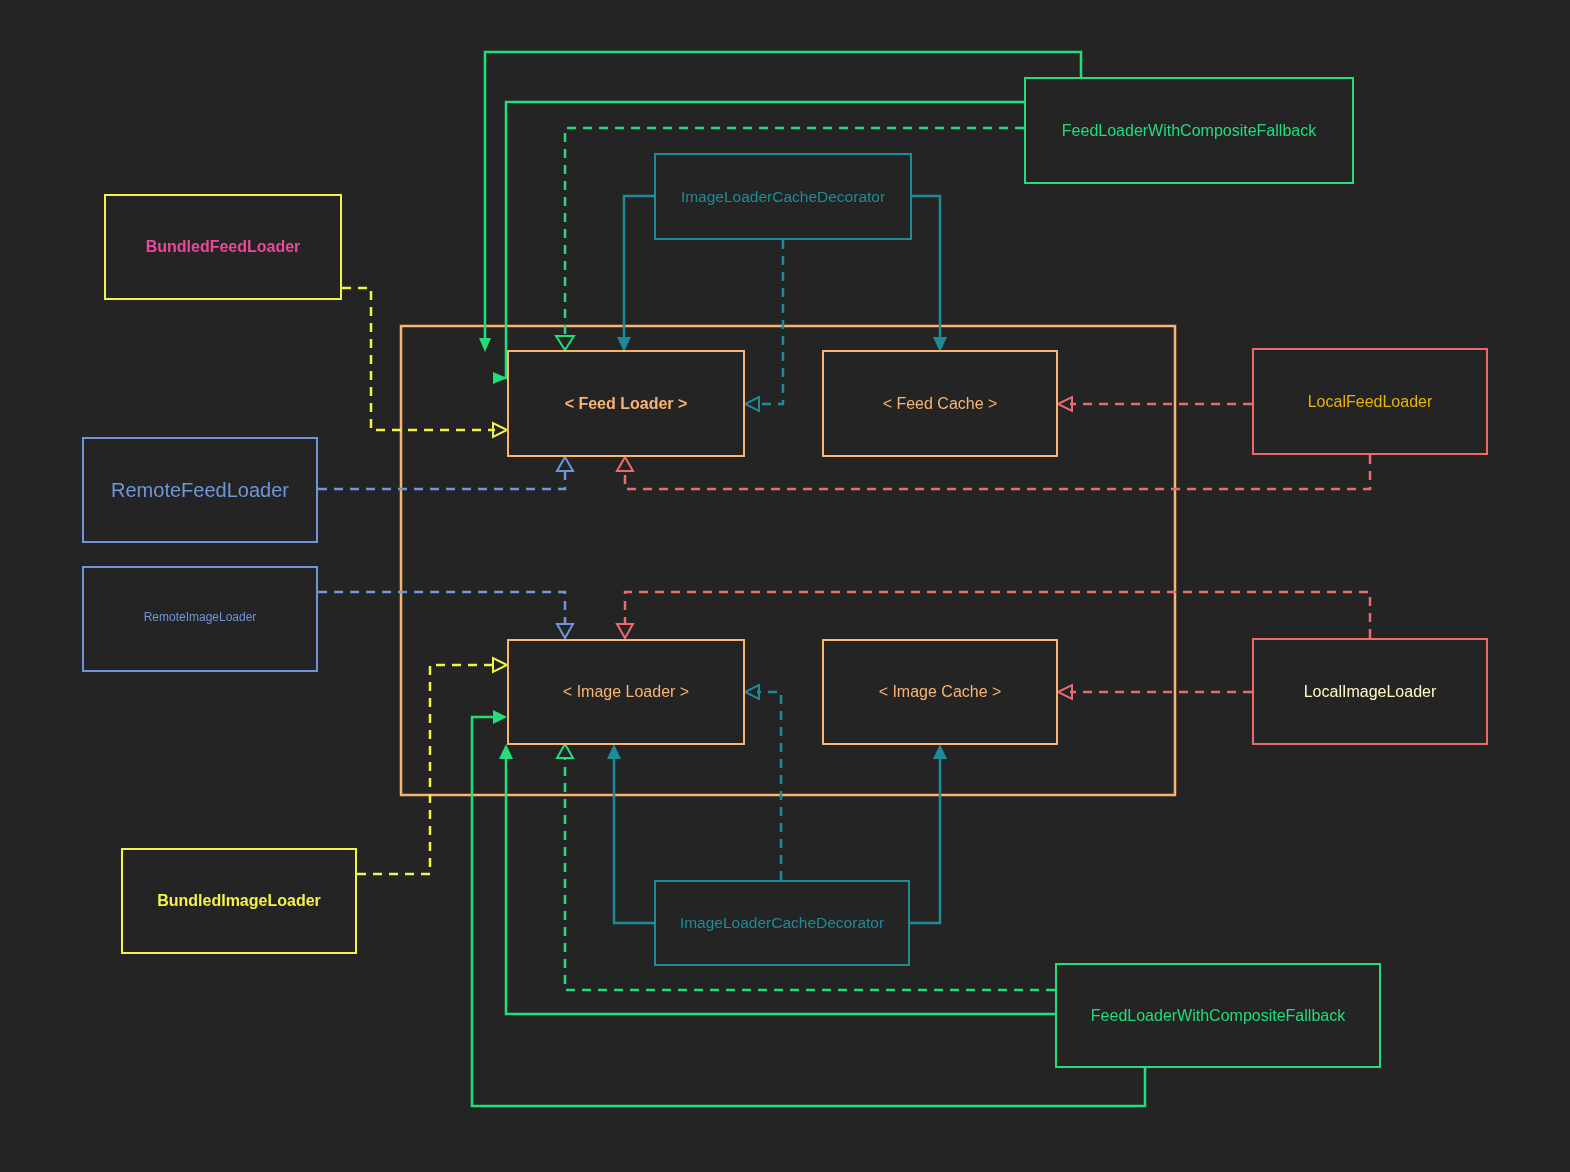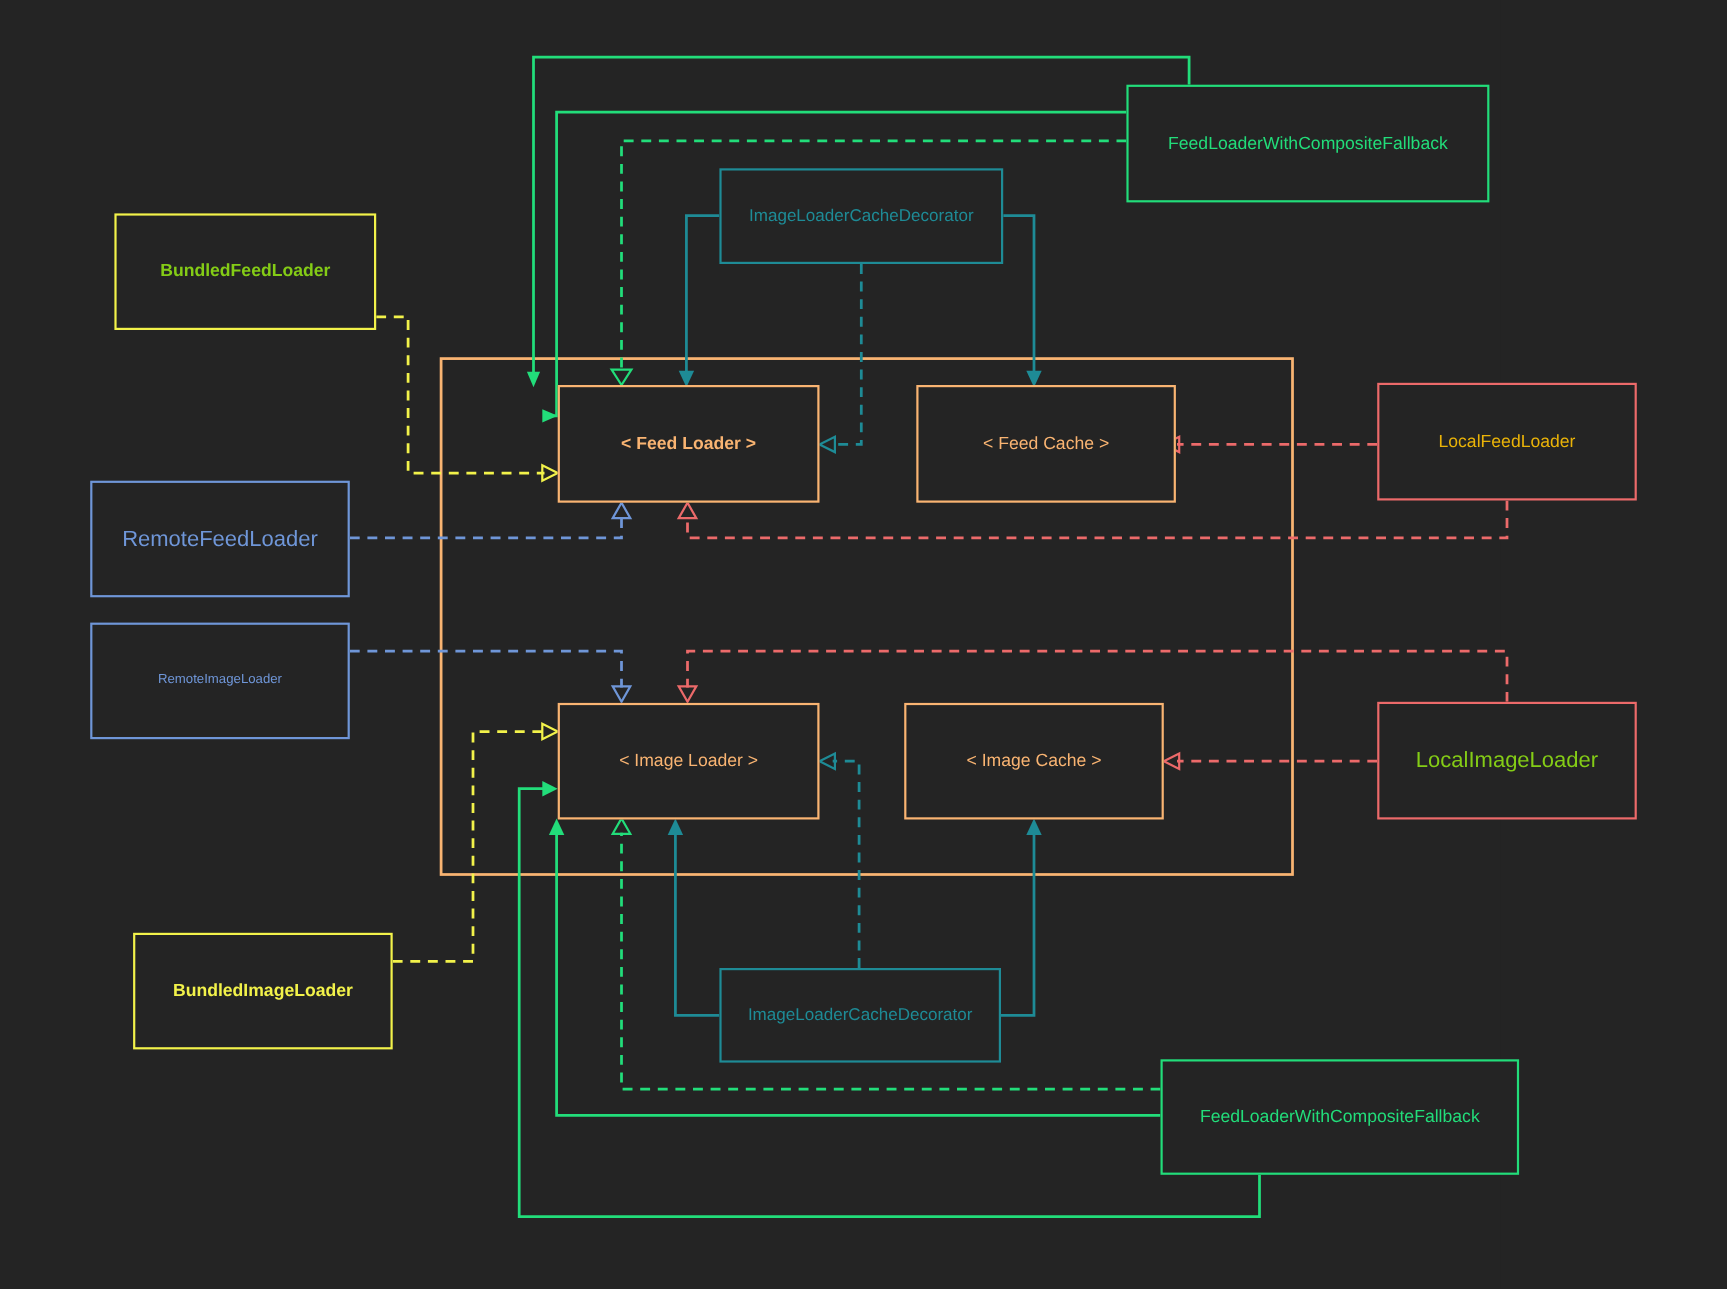--- a/index.html
+++ b/index.html
@@ -123,32 +123,32 @@
       <polygon points="565,744 557,758 573,758" fill="none" stroke="#22dd7a" stroke-width="2"></polygon>
     </g>
 
   </svg>
 
   <div class="node" style="left:1024px;top:77px;width:330px;height:107px;border:2.5px solid #22dd7a;">
     <span class="lbl" style="color:#22dd7a;font-size:16px;">FeedLoaderWithCompositeFallback</span>
   </div>
 
   <div class="node" style="left:104px;top:194px;width:238px;height:106px;border:2.5px solid #f2f24a;">
-    <span class="lbl" style="color:#84cc16;font-size:16px;font-weight:bold;text-align:center;">BundledFeedLoader</span>
+    <span class="lbl" style="color:#ec4899;font-size:16px;font-weight:bold;text-align:center;">BundledFeedLoader</span>
   </div>
 
   <div class="node" style="left:654px;top:153px;width:258px;height:87px;border:2.5px solid #1e8b96;">
     <span class="lbl" style="color:#1e8b96;font-size:15.5px;">ImageLoaderCacheDecorator</span>
   </div>
 
   <div class="node" style="left:507px;top:350px;width:238px;height:107px;border:2.5px solid #f9b472;">
     <span class="lbl" style="color:#f9b472;font-size:16px;font-weight:bold;">&lt; Feed Loader &gt;</span>
   </div>
 
-  <div class="node" style="left:822px;top:350px;width:236px;height:107px;border:2.5px solid #f9b472;margin-left:11px;">
+  <div class="node" style="left:822px;top:350px;width:236px;height:107px;border:2.5px solid #f9b472;">
     <span class="lbl" style="color:#f9b472;font-size:16px;">&lt; Feed Cache &gt;</span>
   </div>
 
   <div class="node" style="left:1252px;top:348px;width:236px;height:107px;border:2.5px solid #ec6a6a;">
     <span class="lbl" style="color:#eab308;font-size:16px;text-align:center;">LocalFeedLoader</span>
   </div>
 
   <div class="node" style="left:82px;top:437px;width:236px;height:106px;border:2.5px solid #6f96d8;">
     <span class="lbl" style="color:#6f96d8;font-size:20px;">RemoteFeedLoader</span>
   </div>
@@ -159,21 +159,21 @@
 
   <div class="node" style="left:507px;top:639px;width:238px;height:106px;border:2.5px solid #f9b472;">
     <span class="lbl" style="color:#f9b472;font-size:16px;">&lt; Image Loader &gt;</span>
   </div>
 
   <div class="node" style="left:822px;top:639px;width:236px;height:106px;border:2.5px solid #f9b472;">
     <span class="lbl" style="color:#f9b472;font-size:16px;">&lt; Image Cache &gt;</span>
   </div>
 
   <div class="node" style="left:1252px;top:638px;width:236px;height:107px;border:2.5px solid #ec6a6a;">
-    <span class="lbl" style="color:#84cc16;font-size:20px;">LocalImageLoader</span>
+    <span class="lbl" style="color:#fef9c3;font-size:16px;">LocalImageLoader</span>
   </div>
 
   <div class="node" style="left:121px;top:848px;width:236px;height:106px;border:2.5px solid #f2f24a;align-items:flex-start;padding-top:42px;">
     <span class="lbl" style="color:#f2f24a;font-size:16px;font-weight:bold;">BundledImageLoader</span>
   </div>
 
   <div class="node" style="left:654px;top:880px;width:256px;height:86px;border:2.5px solid #1e8b96;align-items:flex-start;padding-top:32px;">
     <span class="lbl" style="color:#1e8b96;font-size:15.5px;">ImageLoaderCacheDecorator</span>
   </div>
 

